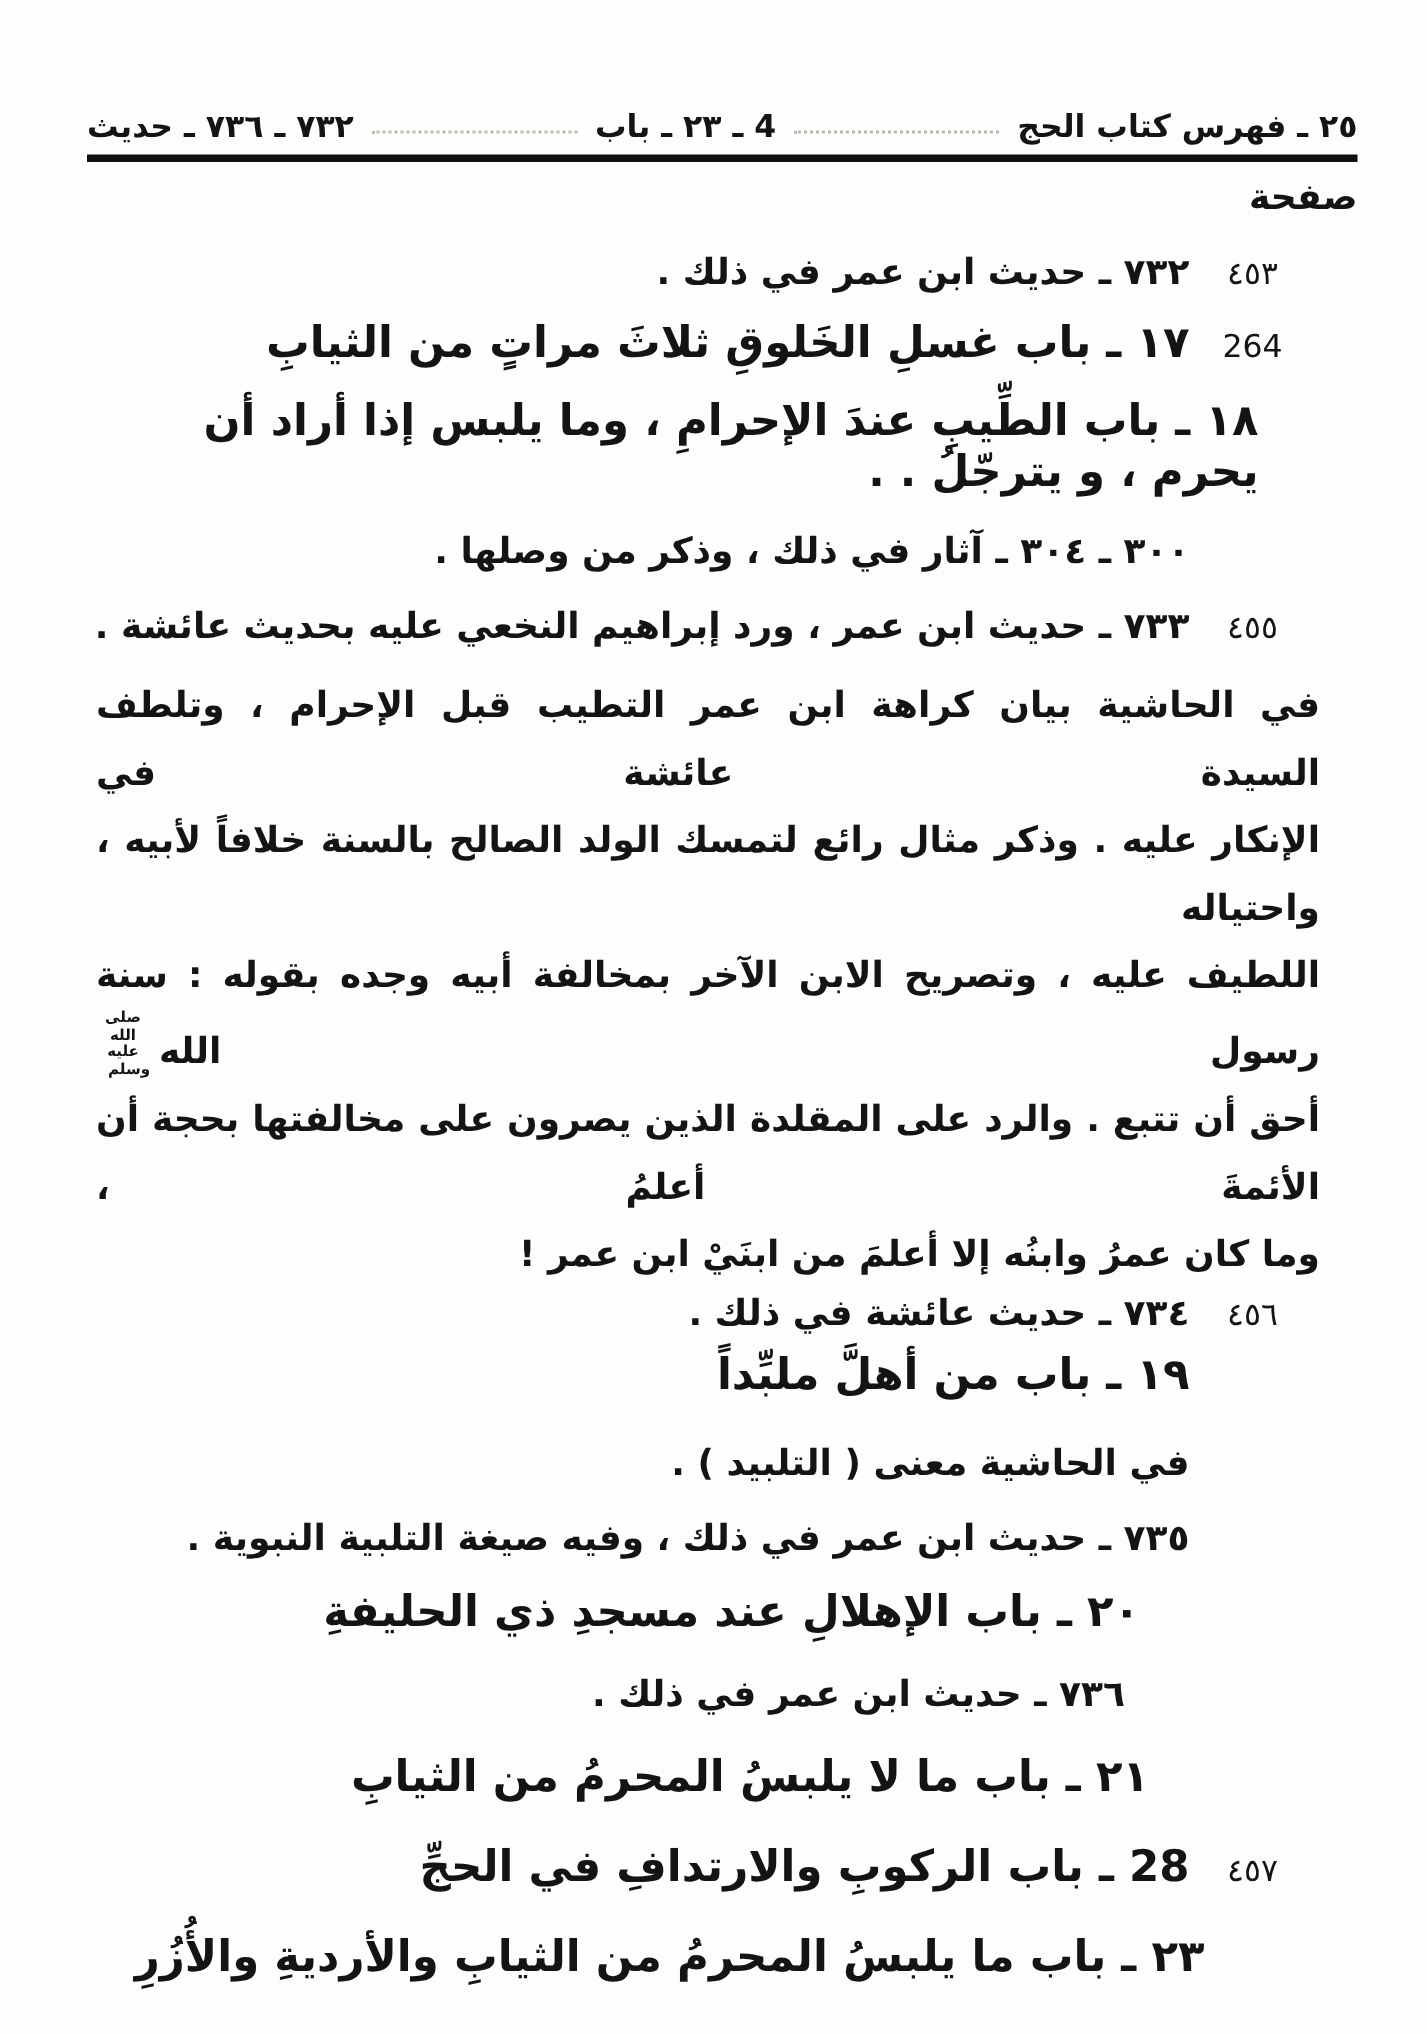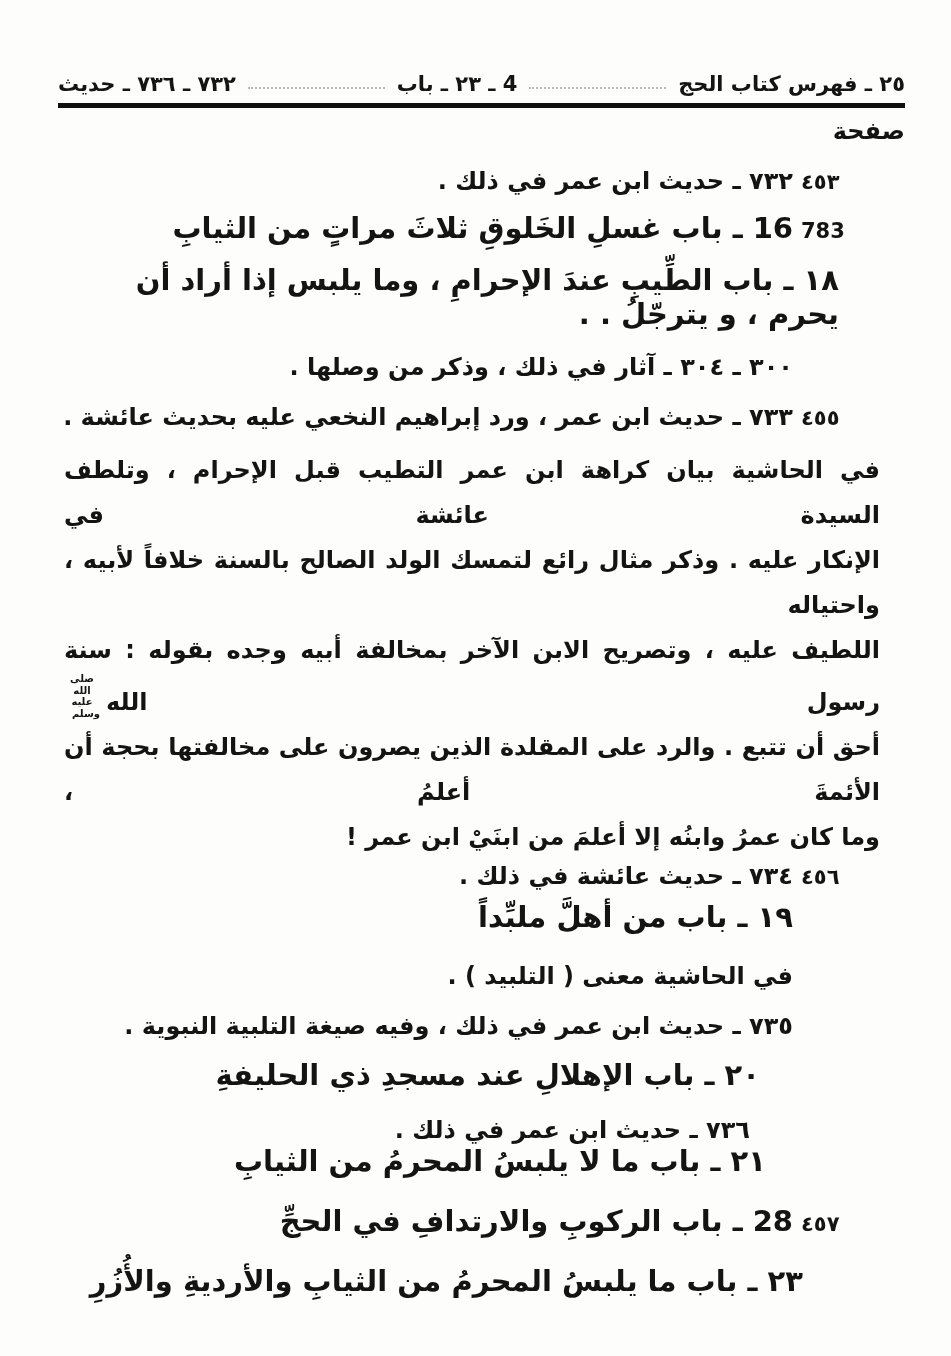--- a/index.html
+++ b/index.html
@@ -44,39 +44,39 @@
     text-align: right;
   }
   
   .toc-row { display: flex; align-items: baseline; }
   .page-col {
     flex: none;
     width: 112px;
     padding-left: 8px;
     padding-right: 36px;
     font-size: 21px;
-    font-weight: 700;
-    text-align: left;
+    font-weight: 400;
+    text-align: center;
   }
   .entry { flex: 1; text-align: right; }
   .hadith .entry { font-size: 24px; font-weight: 700; }
   .bab .entry    { font-size: 29px; font-weight: 700; }
   
   .r1  { margin-top: 22px; }
   .r2  { margin-top: 16px; }
   .r3  { margin-top: 18px; }
   .r4  { margin-top: 22px; }
   .r5  { margin-top: 22px; }
   .r7  { margin-top: 2px;  }
   .r8  { margin-top: 10px; }
   .r9  { margin-top: 28px; }
   .r10 { margin-top: 22px; }
   .r11 { margin-top: 18px; }
   .r12 { margin-top: 24px; }
-  .r13 { }
+  .r13 { margin-top: 24px; }
   .r14 { margin-top: 26px; }
   .r15 { margin-top: 26px; }
   
   .ext46 .entry { margin-right: -46px; }
   .ind33 .entry { margin-right: 33px; }
   .ind43 .entry { margin-right: 43px; }
   .ind27 .entry { margin-right: 27px; }
   .ext10 .entry { margin-right: -10px; }
   
   .annotation {
@@ -123,22 +123,22 @@
   <div class="header-rule"></div>
 
   <div class="page-col-heading">صفحة</div>
 
   <div class="toc-row hadith r1">
     <div class="page-col">٤٥٣</div>
     <div class="entry">٧٣٢ ـ حديث ابن عمر في ذلك .</div>
   </div>
 
   <div class="toc-row bab r2">
-    <div class="page-col">783</div>
-    <div class="entry">16 ـ باب غسلِ الخَلوقِ ثلاثَ مراتٍ من الثيابِ</div>
+    <div class="page-col">264</div>
+    <div class="entry">١٧ ـ باب غسلِ الخَلوقِ ثلاثَ مراتٍ من الثيابِ</div>
   </div>
 
   <div class="toc-row bab r3 ext46">
     <div class="page-col"></div>
     <div class="entry">١٨ ـ باب الطِّيبِ عندَ الإحرامِ ، وما يلبس إذا أراد أن يحرم ، و يترجّلُ . .</div>
   </div>
 
   <div class="toc-row hadith r4">
     <div class="page-col"></div>
     <div class="entry">٣٠٠ ـ ٣٠٤ ـ آثار في ذلك ، وذكر من وصلها .</div>

